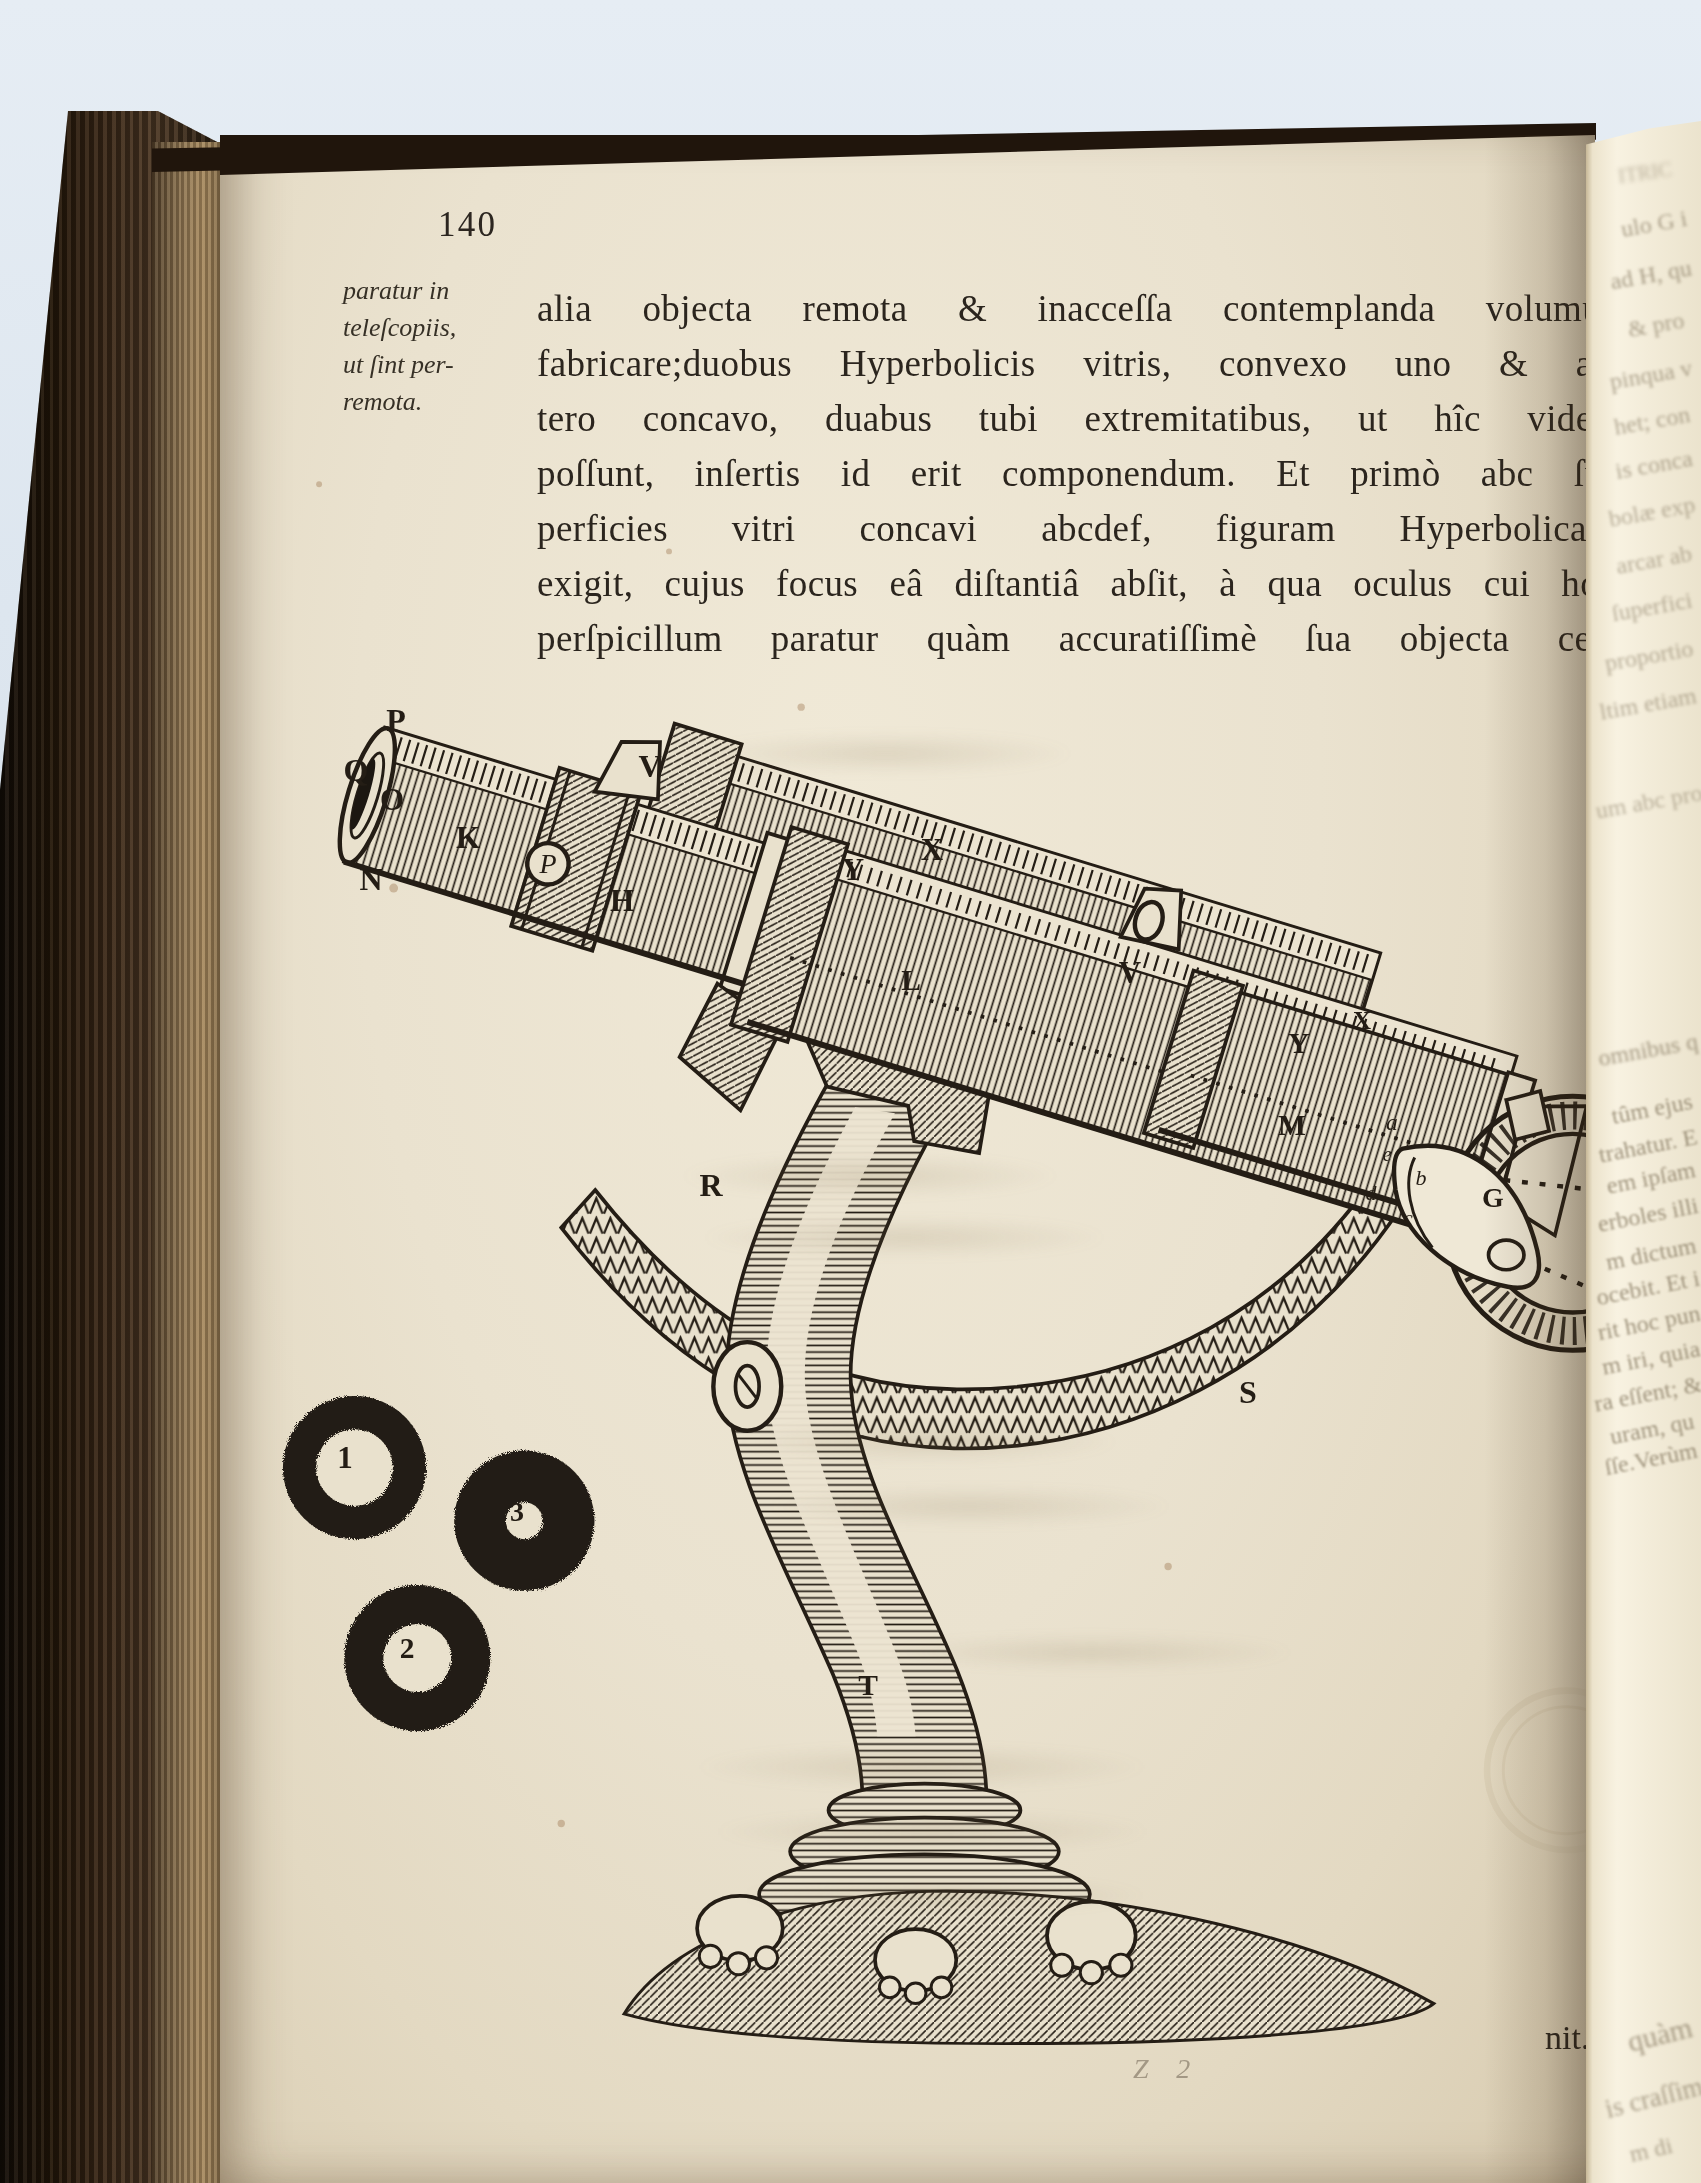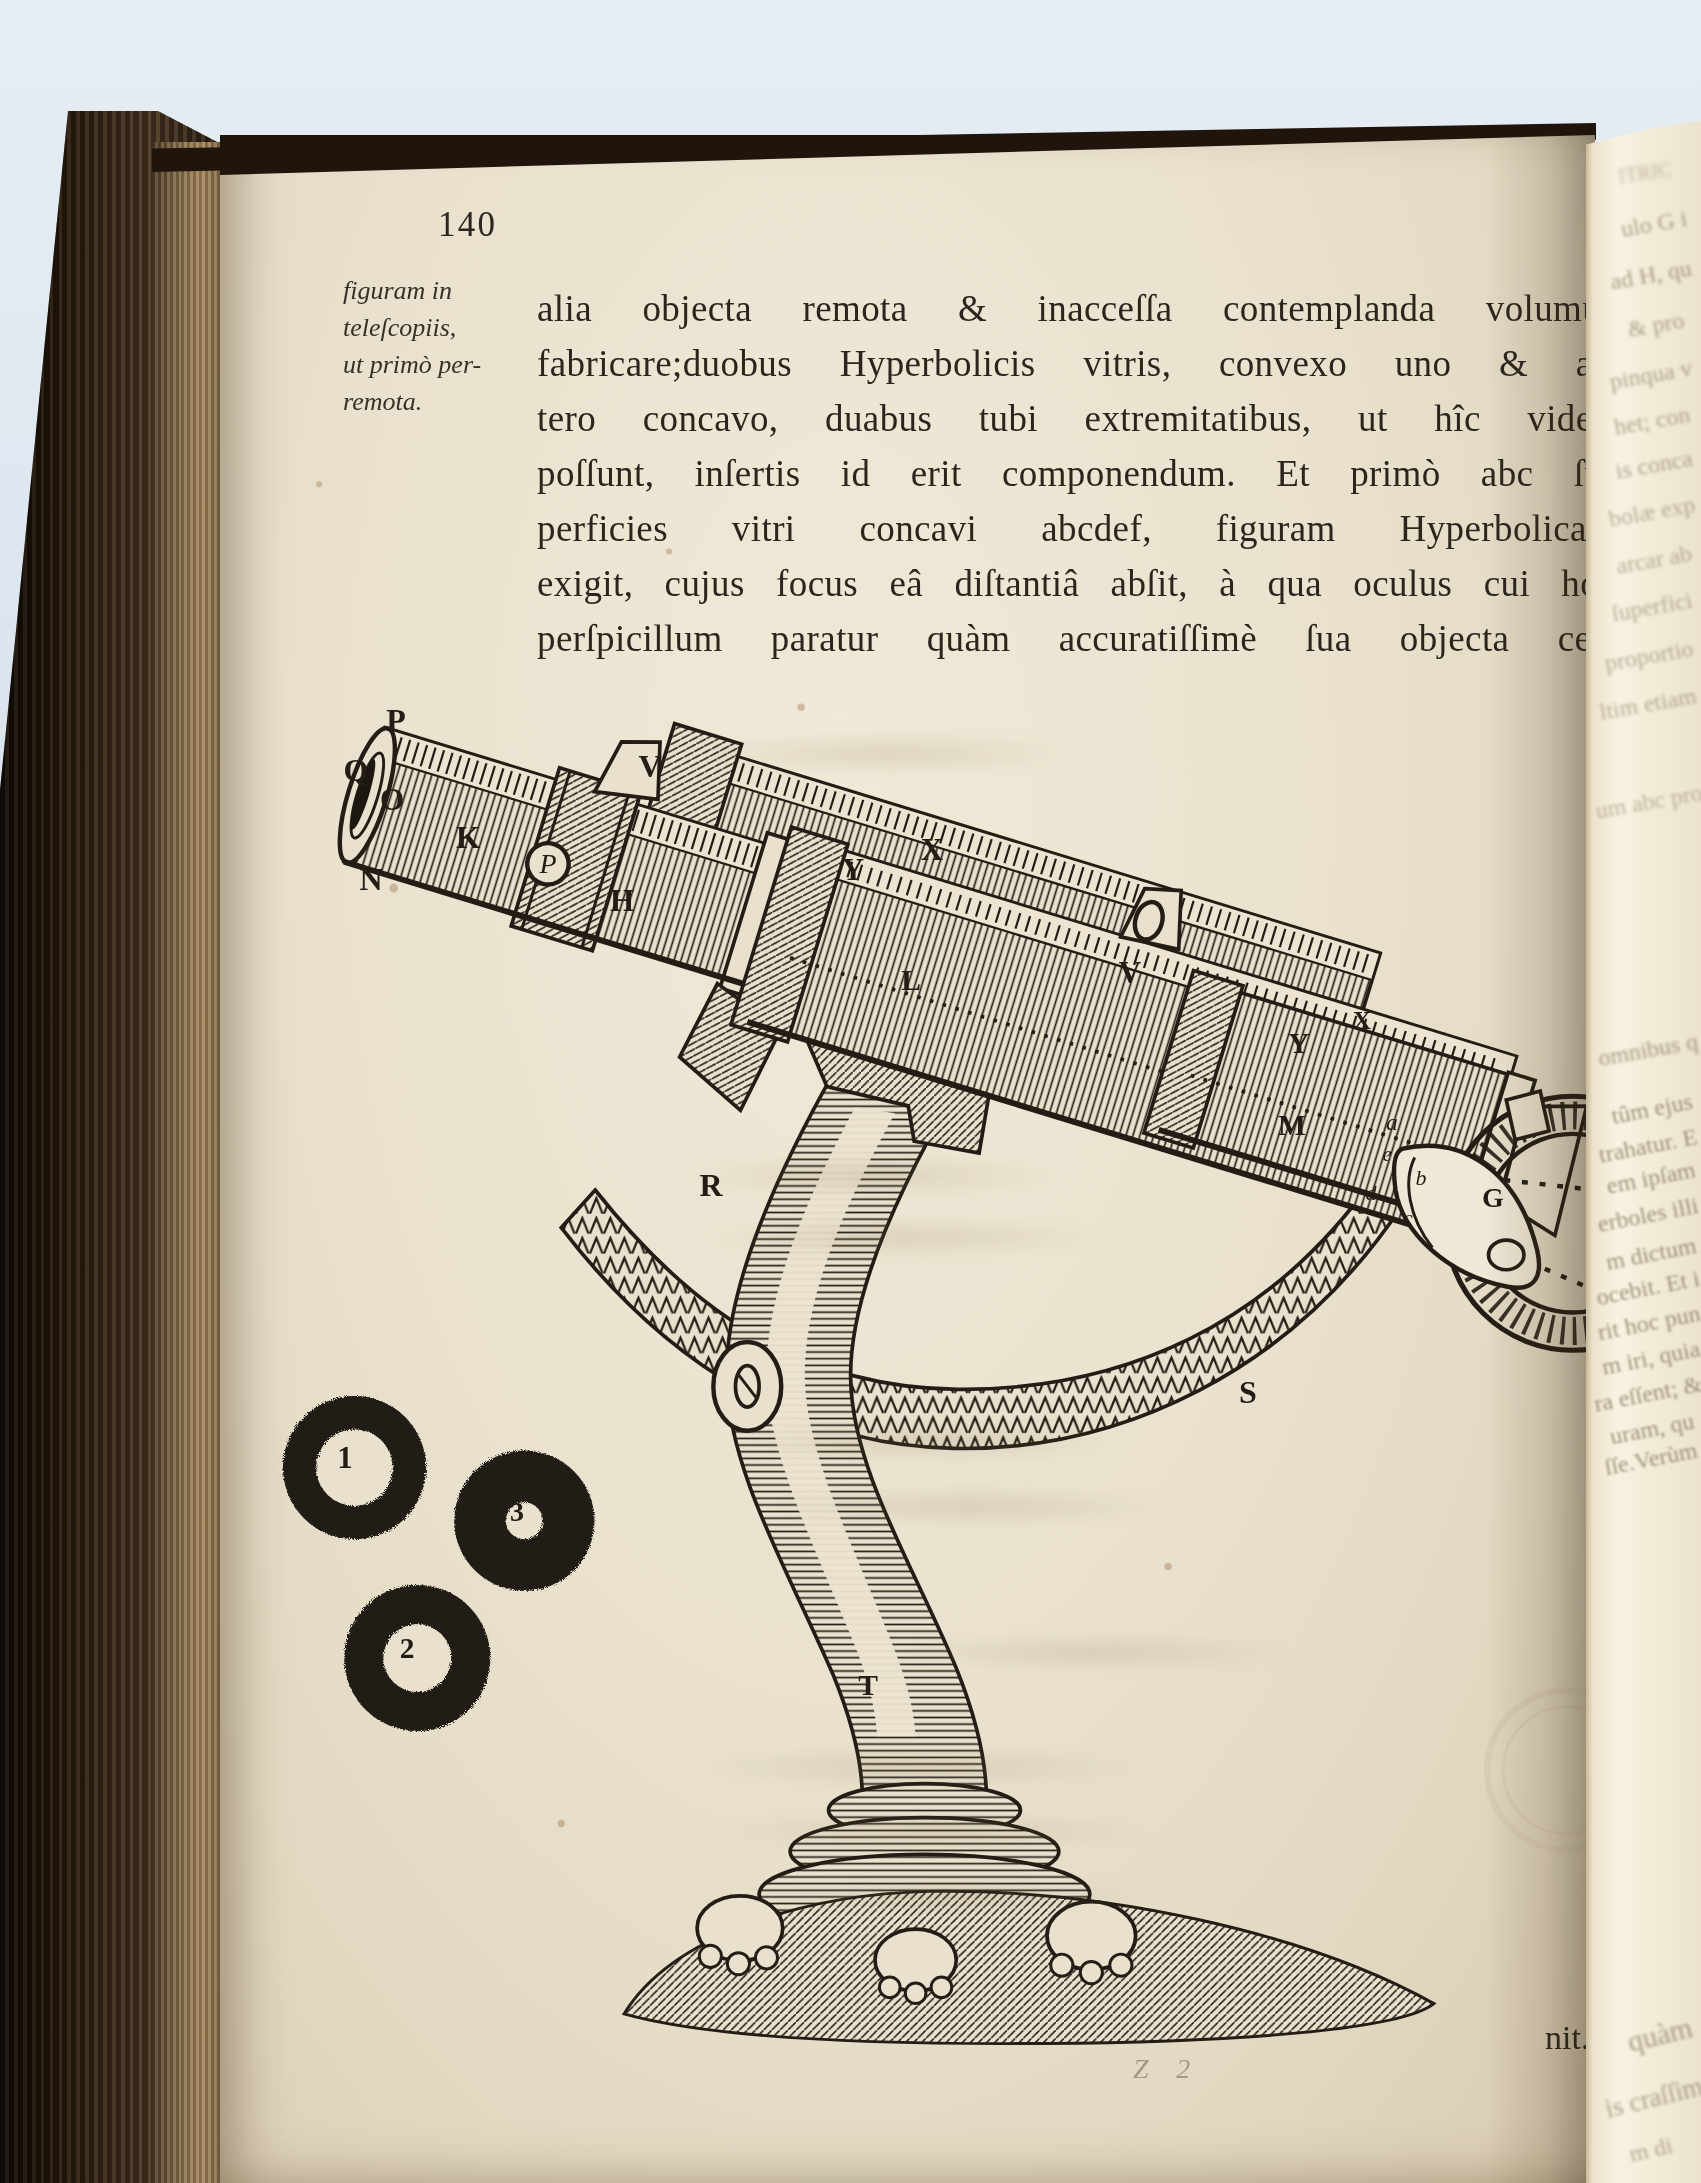--- a/index.html
+++ b/index.html
@@ -235,23 +235,23 @@
   <div class="smudge" style="left:517px;top:1285px;width:384px;height:44px;"></div>
   <div class="smudge" style="left:543px;top:1351px;width:413px;height:41px;"></div>
   <div class="smudge" style="left:665px;top:1499px;width:413px;height:37px;"></div>
   <div class="smudge" style="left:473px;top:1610px;width:458px;height:44px;"></div>
   <div class="smudge" style="left:491px;top:1676px;width:443px;height:41px;"></div>
   <div class="smudge" style="left:517px;top:1742px;width:413px;height:37px;"></div>
 
   <div class="pagenum">140</div>
 
   <div class="margin-note">
-      <div class="margin-line">figuram in</div>
+      <div class="margin-line">paratur in</div>
       <div class="margin-line">teleſcopiis,</div>
-      <div class="margin-line">ut primò per-</div>
+      <div class="margin-line">ut ſint per-</div>
       <div class="margin-line">remota.</div>
     </div>
 
   <div class="para">
       <div class="para-line">alia objecta remota &amp; inacceſſa contemplanda volumus</div>
       <div class="para-line">fabricare;duobus Hyperbolicis vitris, convexo uno &amp; al-</div>
       <div class="para-line">tero concavo, duabus tubi extremitatibus, ut hîc videri</div>
       <div class="para-line">poſſunt, inſertis id erit componendum. Et primò abc ſu-</div>
       <div class="para-line">perficies vitri concavi abcdef, figuram Hyperbolicam</div>
       <div class="para-line">exigit, cujus focus eâ diſtantiâ abſit, à qua oculus cui hoc</div>

